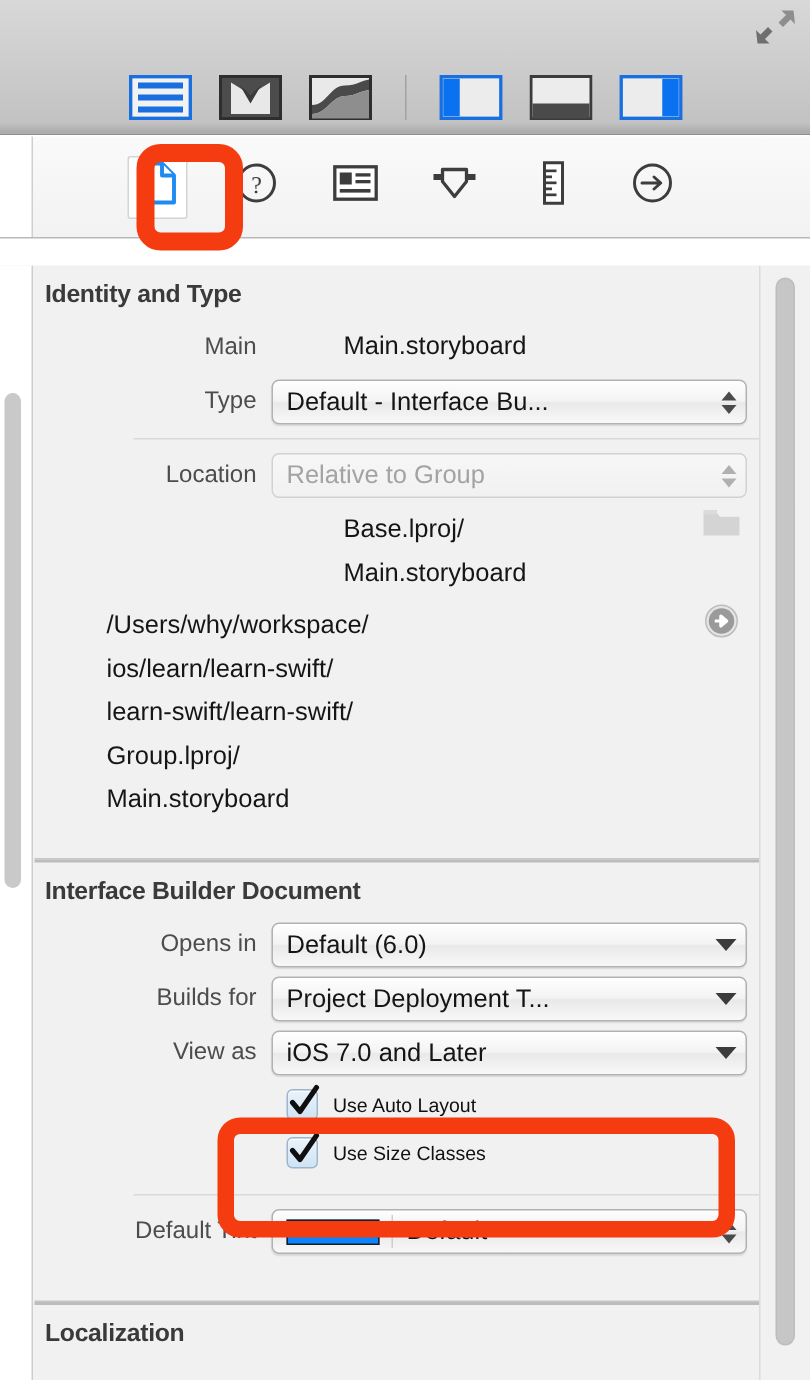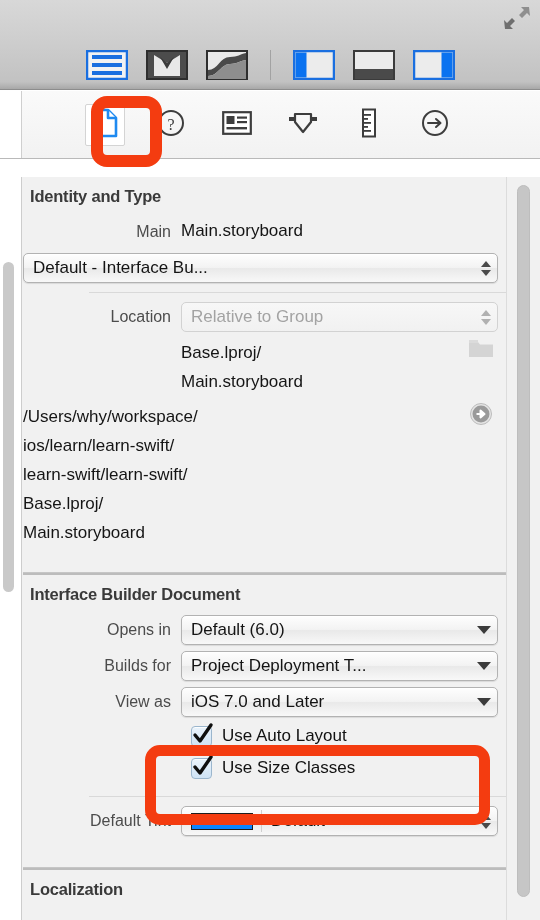--- a/index.html
+++ b/index.html
@@ -81,20 +81,21 @@
   .hairline { height: 1px; background: #d9d9d9; margin: 6px 0 6px 66px; }
 
   .row { display: flex; align-items: flex-start; padding: 3px 8px 3px 0; }
   .lbl {
     width: 158px; min-width: 158px; text-align: right; padding-right: 10px;
     font-size: 16px; color: #4c4c4c; line-height: 30px;
   }
   .val {
     flex: 1; font-size: 17px; color: #151515; line-height: 28px;
     word-break: break-word;
+    margin-left: 48px;
   }
   .val.pathtext { line-height: 29px; }
 
   
   .popup {
     flex: 1; height: 30px; margin-right: 0;
     background: linear-gradient(to bottom,#fefefe 0%, #f3f3f3 48%, #e9e9e9 52%, #f8f8f8 100%);
     border: 1px solid #b2b2b2; border-radius: 5px;
     box-shadow: 0 1px 0 rgba(255,255,255,.9) inset, 0 1px 1px rgba(0,0,0,.10);
     display: flex; align-items: center; padding: 0 6px 0 9px;
@@ -124,21 +125,21 @@
 
   
   .chk-row { display: flex; align-items: center; padding: 2px 0 2px 168px; height: 32px; }
   .chk {
     width: 21px; height: 21px; border-radius: 4px; margin-right: 10px;
     background: linear-gradient(to bottom,#eaf3fb 0%, #cfe3f5 100%);
     border: 1px solid #9bb6cd; position: relative; flex: none;
     box-shadow: 0 1px 0 rgba(255,255,255,.8) inset;
   }
   .chk svg { position: absolute; left: -1px; top: -5px; }
-  .chk-label { font-size: 17px; color: #111; }
+  .chk-label { font-size: 13px; color: #111; }
 
   
   .redbox {
     position: absolute; border: 11px solid #f43c10; border-radius: 14px;
     pointer-events: none; z-index: 40;
   }
   #redbox-tab { left: 91px; top: 96px; width: 71px; height: 71px; border-width: 12px; border-radius: 16px; }
   #redbox-checks { left: 145px; top: 745px; width: 345px; height: 80px; border-radius: 15px; }
 </style>
 </head>
@@ -287,20 +288,21 @@
     <div class="content">
 
       <div class="sec-title">Identity and Type</div>
 
       <div class="row">
         <div class="lbl">Main</div>
         <div class="val">Main.storyboard</div>
       </div>
 
       <div class="row">
+        <div class="lbl">Type</div>
         <div class="popup">
           <span class="ptext">Default - Interface Bu...</span>
           <span class="stepper">
               <i class="up"></i>
               <i class="dn"></i>
             </span>
         </div>
       </div>
 
       <div class="hairline"></div>
@@ -327,21 +329,21 @@
               <rect x="1" y="2" width="9" height="3" fill="#c6c6c6"></rect>
             </svg>
           </span>
         </div>
       </div>
 
       <div class="row">
         <div class="val pathtext" style="white-space:pre-line">/Users/why/workspace/
 ios/learn/learn-swift/
 learn-swift/learn-swift/
-Base.lproj/
+Group.lproj/
 Main.storyboard</div>
         <div style="width:34px;display:flex;align-items:flex-end;justify-content:center;padding-bottom:5px;">
           <span class="arrow-circle">
             <svg width="24" height="24" viewBox="0 0 24 24">
               <circle cx="12" cy="12" r="10.5" fill="#e4e4e4" stroke="#bcbcbc" stroke-width="1"></circle>
               <circle cx="12" cy="12" r="8.5" fill="#9a9a9a"></circle>
               <path d="M7.5 12 H14 M11.5 8.6 L15.5 12 L11.5 15.4 Z" fill="#ffffff" stroke="#ffffff" stroke-width="2" stroke-linejoin="round"></path>
             </svg>
           </span>
         </div>

